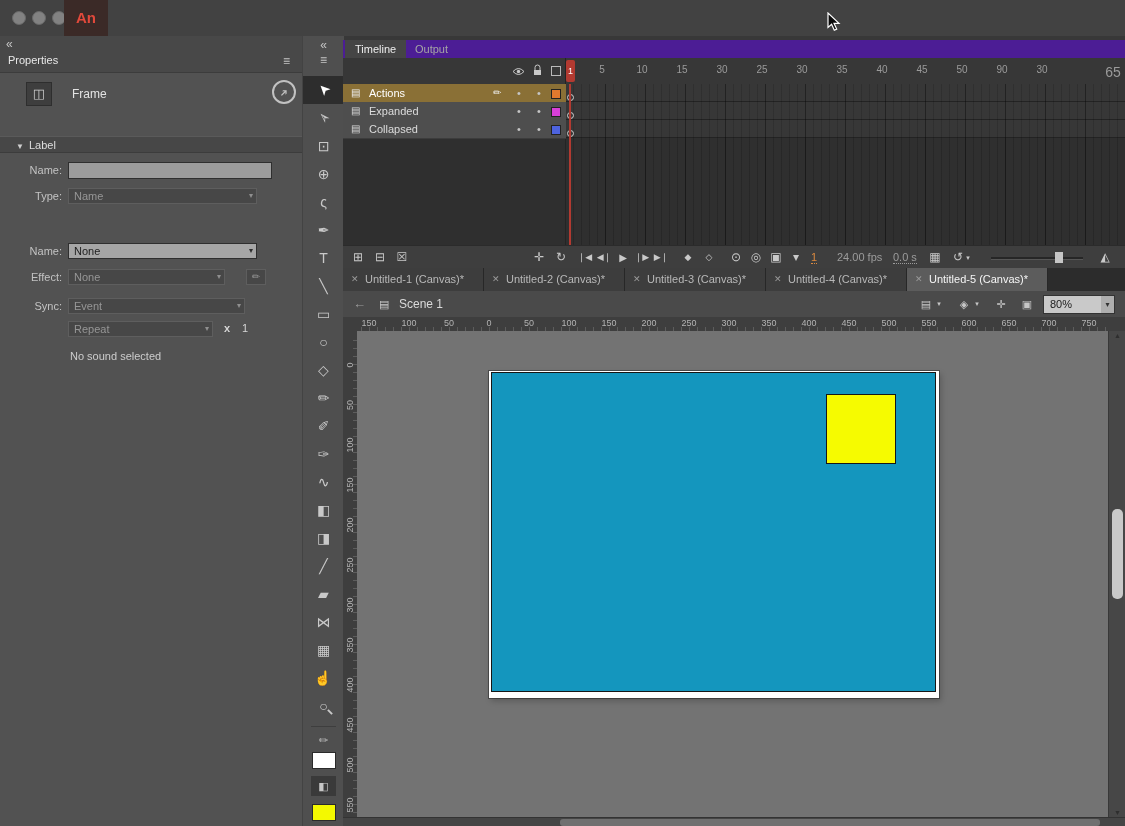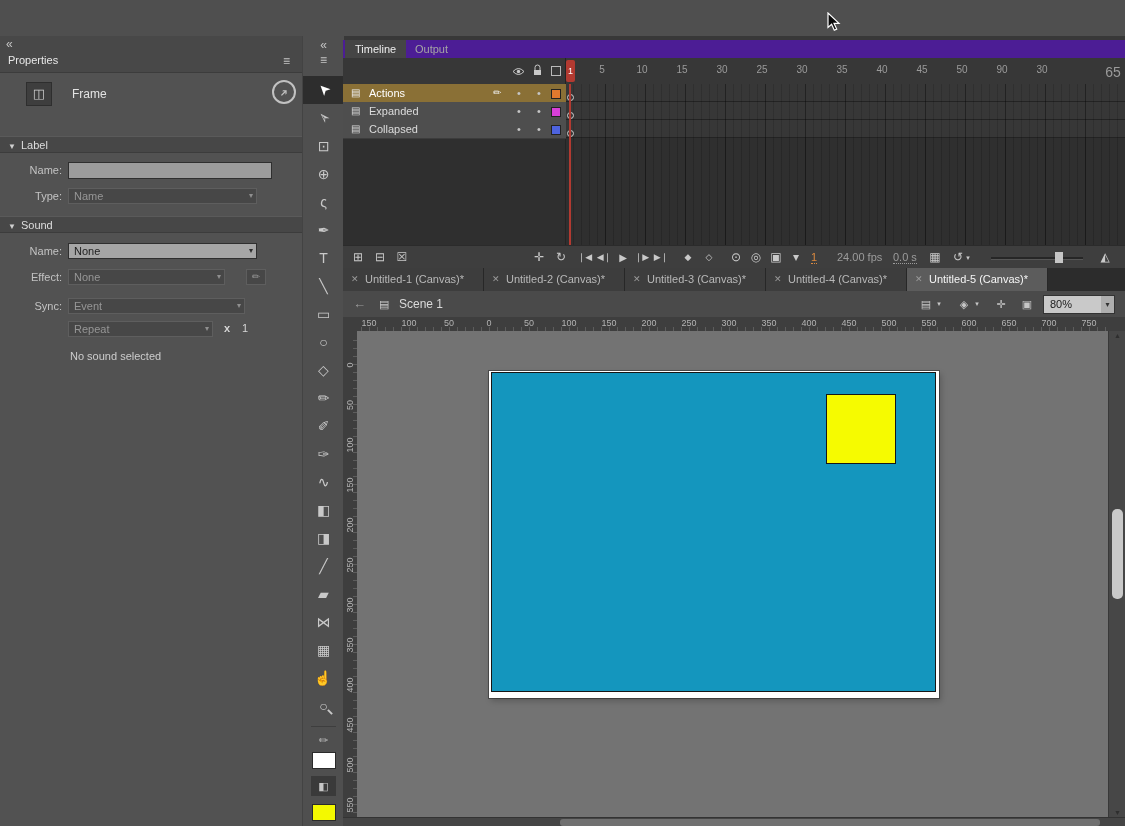--- a/index.html
+++ b/index.html
@@ -9,21 +9,21 @@
   .ic{color:#c6c6c6;text-align:center;cursor:default;}
   
   #titlebar{left:0;top:0;width:1125px;height:36px;background:#424242;border-bottom:1px solid #2c2c2c;}
   .tl{width:12px;height:12px;border-radius:50%;background:#828282;border:1px solid #696969;top:11px;}
   #logo{left:64px;top:0;width:44px;height:36px;background:#3b2a27;color:#e2493b;font-weight:bold;
         font-size:15px;text-align:center;line-height:36px;}
   
   #props{left:0;top:36px;width:302px;height:790px;background:#525252;border-right:1px solid #3c3c3c;}
   #props-head{left:0;top:0;width:302px;height:36px;background:#484848;border-bottom:1px solid #3c3c3c;}
   .sechdr{left:0;width:302px;height:17px;background:#474747;border-top:1px solid #5a5a5a;
-          border-bottom:1px solid #3c3c3c;line-height:17px;padding-left:8px;box-sizing:border-box;color:#dedede;}
+          border-bottom:1px solid #3c3c3c;line-height:17px;padding-left:16px;box-sizing:border-box;color:#dedede;}
   .flabel{width:62px;text-align:right;color:#c3c3c3;line-height:16px;}
   .dd{height:14px;border:1px solid #5e5e5e;background:#474747;color:#969696;line-height:14px;padding-left:5px;}
   .dd .arr{position:absolute;right:3px;top:0;font-size:8px;color:#8f8f8f;line-height:14px;}
   .dd.en{background:#a6a6a6;color:#1e1e1e;border-color:#2f2f2f;}
   .dd.en .arr{color:#2e2e2e;}
   
   #toolbar{left:302px;top:36px;width:41px;height:790px;background:#4f4f4f;border-left:1px solid #434343;}
   .tool{width:41px;height:28px;line-height:28px;text-align:center;color:#c9c9c9;font-size:14px;position:relative;}
   .tool.active{background:#2d2d2d;color:#fff;}
   .rot{display:inline-block;transform:rotate(-135deg);}
@@ -61,20 +61,26 @@
          box-shadow:0 0 0 1px rgba(0,0,0,0.35),2px 3px 6px rgba(0,0,0,0.22);}
   
   #vscroll{left:1108px;top:331px;width:17px;height:486px;background:#474747;border-left:1px solid #383838;}
   #hscroll{left:343px;top:817px;width:782px;height:9px;background:#454545;border-top:1px solid #333;}
 </style>
 </head>
 <body>
 
 <div id="root">
 
+  <div class="abs" id="titlebar">
+    <div class="abs tl" style="left:12px"></div>
+    <div class="abs tl" style="left:32px"></div>
+    <div class="abs tl" style="left:52px"></div>
+    <div class="abs" id="logo">An</div>
+  </div>
 
   <div class="abs" style="left:343px;top:36px;width:782px;height:4px;background:#383838"></div>
 
   <div class="abs" id="props">
     <div class="abs" id="props-head">
       <span class="abs ic" style="left:6px;top:1px;font-size:12px">«</span>
       <span class="abs" style="left:8px;top:18px;color:#e8e8e8">Properties</span>
       <span class="abs ic" style="right:12px;top:18px;font-size:12px">≡</span>
     </div>
 
@@ -88,23 +94,20 @@
       <span style="font-size:8px;margin-right:5px;color:#cfcfcf">▼</span><span>Label</span>
     </div>
     <span class="abs flabel" style="left:0;top:126px">Name:</span>
     <input class="abs" style="left: 68px; top: 126px; width: 198px; height: 13px; background: rgb(156, 156, 156); border: 1px solid rgb(47, 47, 47);" readonly="" value="">
     <span class="abs flabel" style="left:0;top:152px">Type:</span>
     <div class="abs dd" style="left:68px;top:152px;width:182px">
       <span>Name</span>
       <span class="arr">▾</span>
     </div>
 
-    <div class="abs sechdr" style="top:180px">
-      <span style="font-size:8px;margin-right:5px;color:#cfcfcf">▼</span><span>Sound</span>
-    </div>
     <span class="abs flabel" style="left:0;top:207px">Name:</span>
     <div class="abs dd en" style="left:68px;top:207px;width:182px">
       <span>None</span>
       <span class="arr">▾</span>
     </div>
     <span class="abs flabel" style="left:0;top:233px">Effect:</span>
     <div class="abs dd" style="left:68px;top:233px;width:150px">
       <span>None</span>
       <span class="arr">▾</span>
     </div>

